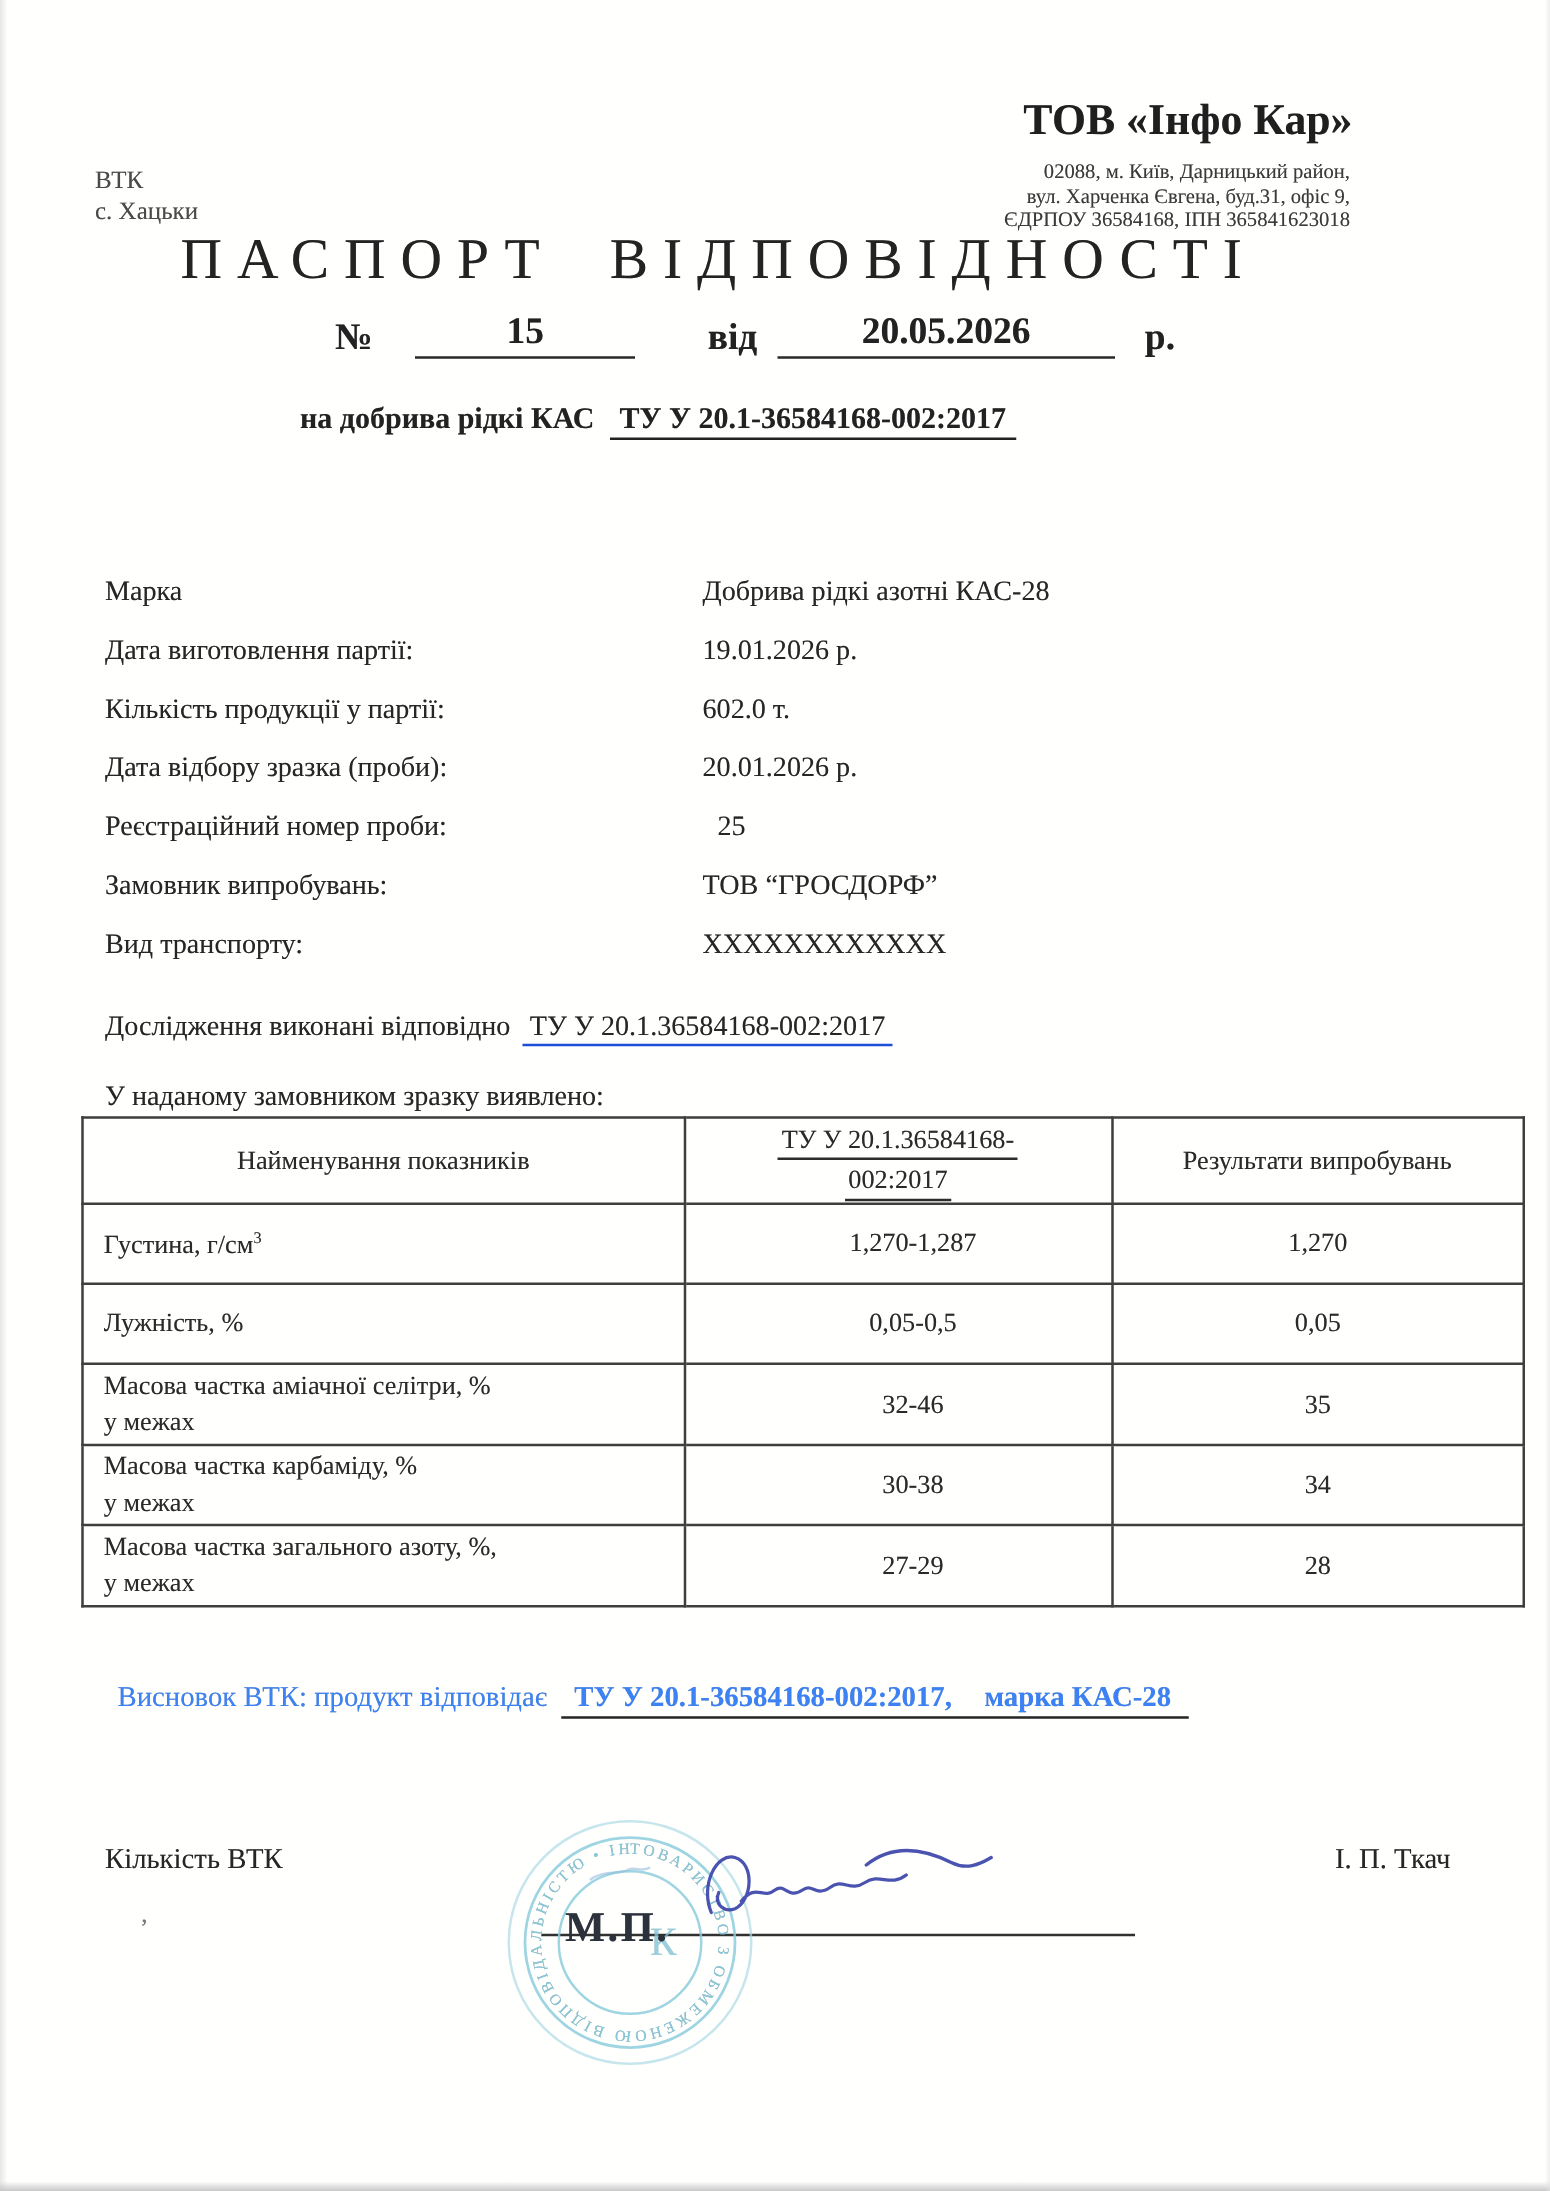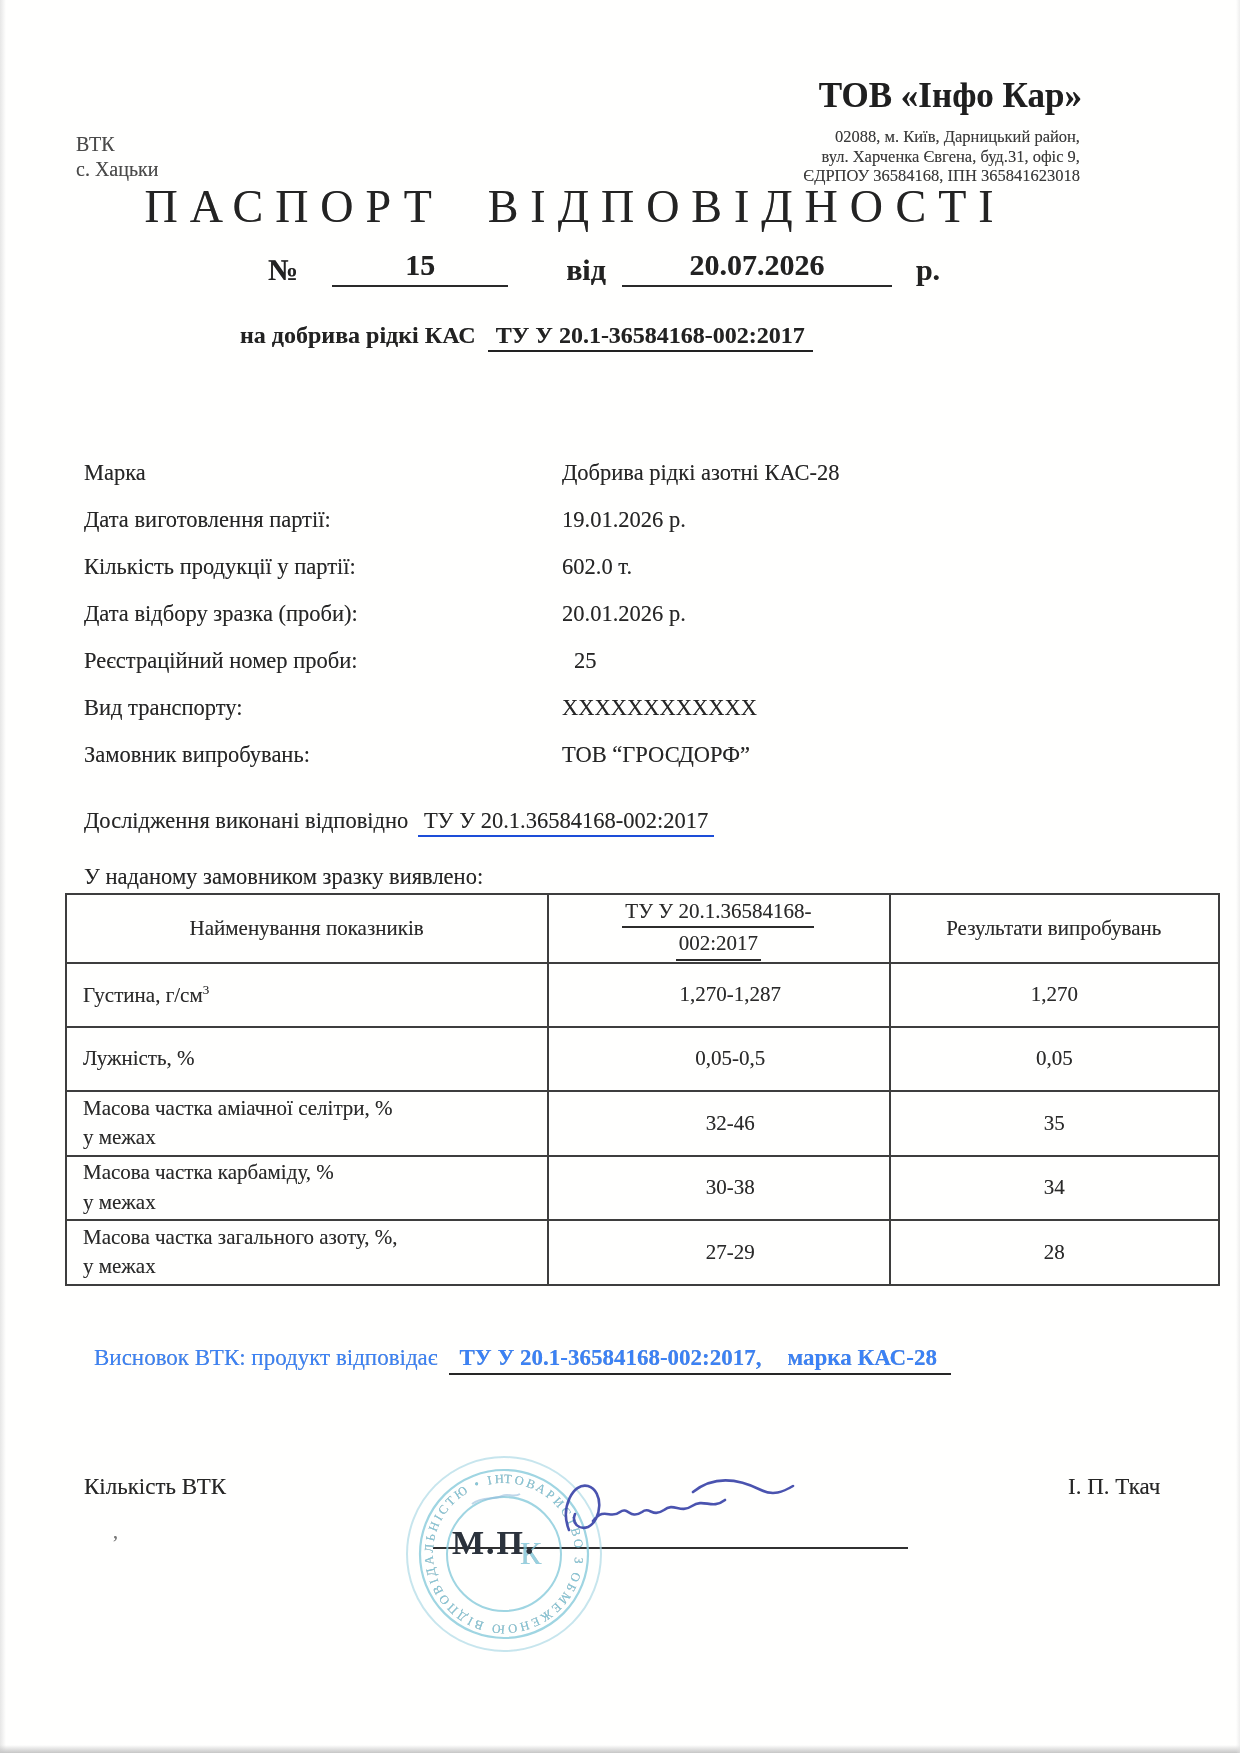--- a/index.html
+++ b/index.html
@@ -96,21 +96,21 @@
   </div>
 
   <div class="doc-title">
     <span class="w">ПАСПОРТ</span><span class="w w2">ВІДПОВІДНОСТІ</span>
   </div>
 
   <div class="numline">
     <span>№</span>
     <span class="blank b1">15</span>
     <span>від</span>
-    <span class="blank b2">20.07.2026</span>
+    <span class="blank b2">20.05.2026</span>
     <span>р.</span>
   </div>
 
   <div class="subject">
     <span>на добрива рідкі  КАС</span>
     <span class="und">ТУ  У  20.1-36584168-002:2017</span>
   </div>
 
   <div class="fields">
     <div class="frow">
@@ -127,26 +127,26 @@
     </div>
     <div class="frow">
       <span class="flabel">Дата відбору зразка (проби):</span>
       <span class="fvalue">20.01.2026 р.</span>
     </div>
     <div class="frow">
       <span class="flabel">Реєстраційний номер проби:</span>
       <span class="fvalue" style="left:490px">25</span>
     </div>
     <div class="frow">
+      <span class="flabel">Замовник випробувань:</span>
+      <span class="fvalue">ТОВ “ГРОСДОРФ”</span>
+    </div>
+    <div class="frow">
       <span class="flabel">Вид транспорту:</span>
       <span class="fvalue">ХХХХХХХХХХХХ</span>
-    </div>
-    <div class="frow">
-      <span class="flabel">Замовник випробувань:</span>
-      <span class="fvalue">ТОВ “ГРОСДОРФ”</span>
     </div>
   </div>
 
   <div class="research">
     <span>Дослідження виконані відповідно</span>
     <span class="und">ТУ   У 20.1.36584168-002:2017</span>
   </div>
 
   <div class="sampleline">У наданому замовником зразку виявлено:</div>
 

